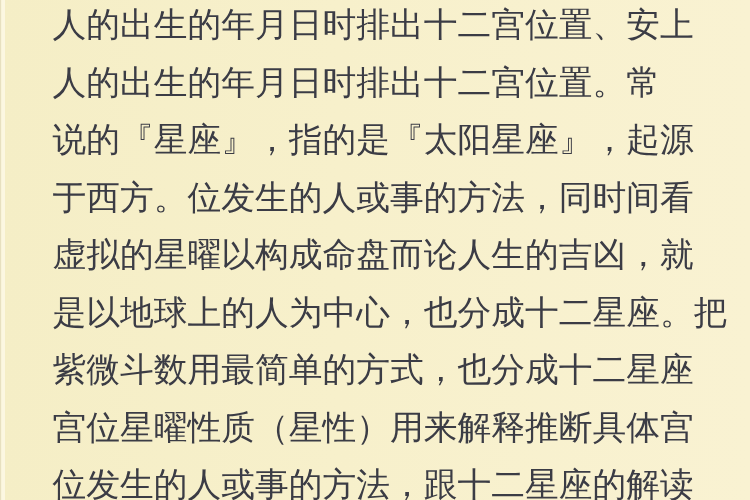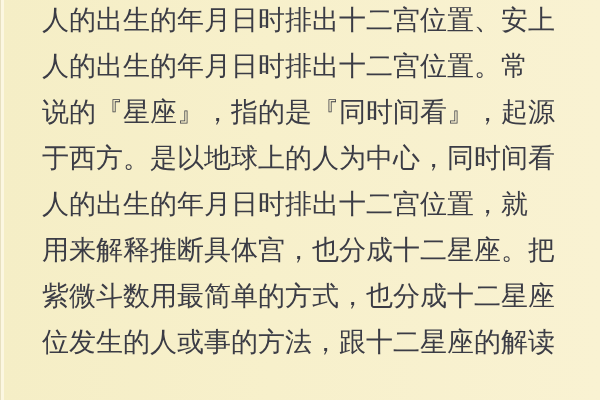--- a/index.html
+++ b/index.html
@@ -55,20 +55,21 @@
 </style>
 </head>
 <body>
 
 <div class="screen">
   <div class="edge-dark"></div>
   <div class="edge-light"></div>
   <div class="text-block">
     <div class="text-line">人的出生的年月日时排出十二宫位置、安上</div>
     <div class="text-line">人的出生的年月日时排出十二宫位置。常</div>
-    <div class="text-line">说的『星座』，指的是『同时间看』，起源</div>
-    <div class="text-line">于西方。是以地球上的人为中心，同时间看</div>
-    <div class="text-line">人的出生的年月日时排出十二宫位置，就</div>
-    <div class="text-line">用来解释推断具体宫，也分成十二星座。把</div>
+    <div class="text-line">说的『星座』，指的是『太阳星座』，起源</div>
+    <div class="text-line">于西方。位发生的人或事的方法，同时间看</div>
+    <div class="text-line">虚拟的星曜以构成命盘而论人生的吉凶，就</div>
+    <div class="text-line">是以地球上的人为中心，也分成十二星座。把</div>
     <div class="text-line">紫微斗数用最简单的方式，也分成十二星座</div>
+    <div class="text-line">宫位星曜性质（星性）用来解释推断具体宫</div>
     <div class="text-line">位发生的人或事的方法，跟十二星座的解读</div>
   </div>
 </div>
 
 </body></html>

